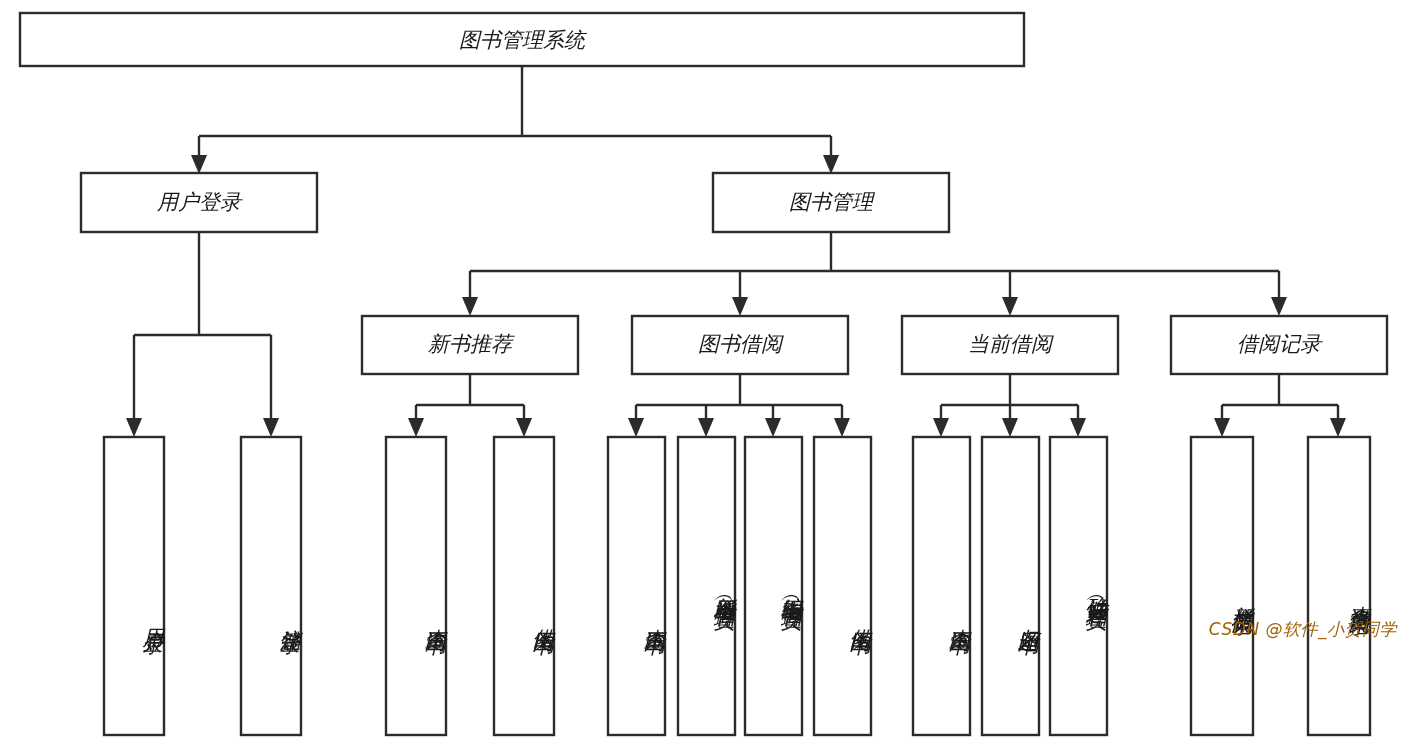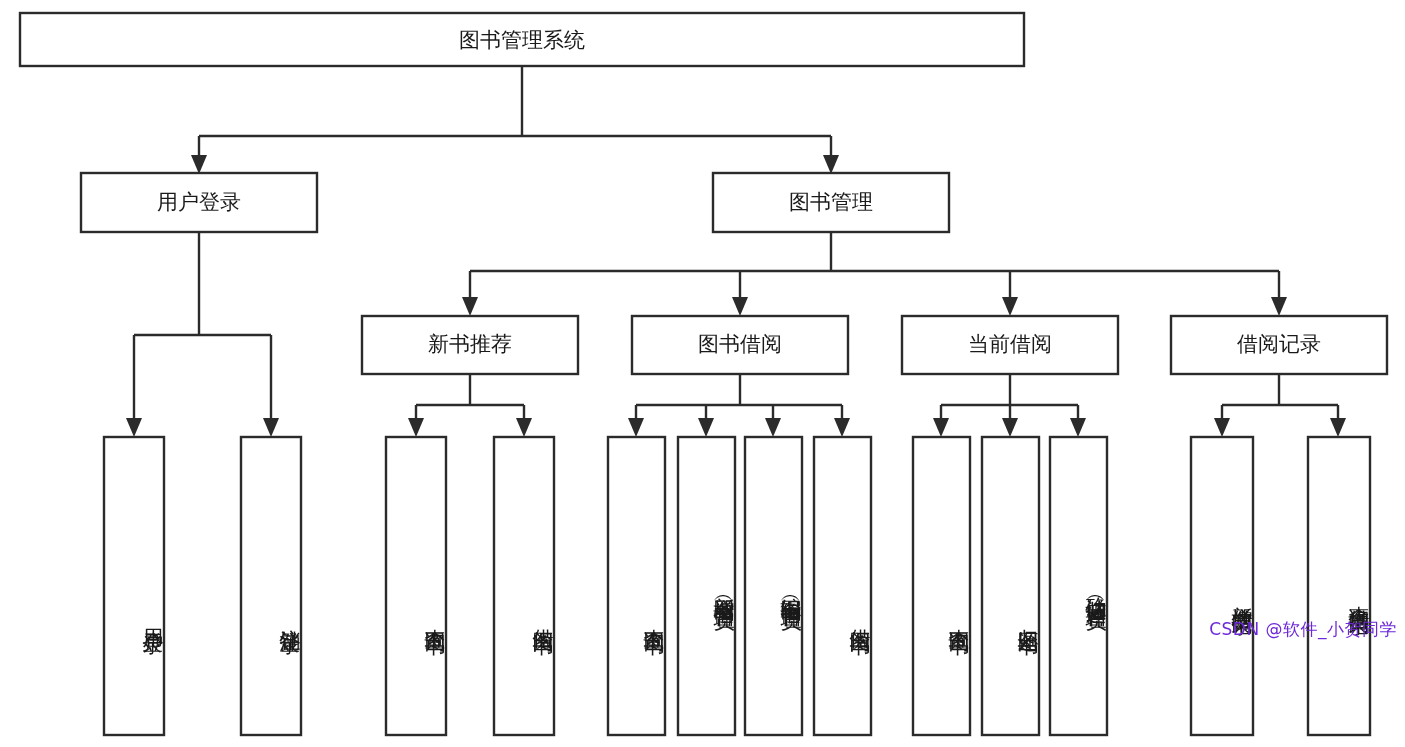--- a/index.html
+++ b/index.html
@@ -11,20 +11,21 @@
     width: 1405px;
     height: 747px;
     font-family: "DejaVu Sans", "Liberation Sans", sans-serif;
     overflow: hidden;
     position: relative;
   }
   #diagram-root {
     position: relative;
     width: 1405px;
     height: 645px;
+    font-style: italic;
   }
   svg#flow {
     position: absolute;
     left: 0;
     top: 0;
     width: 1405px;
     height: 747px;
     display: block;
   }
   .node-box {
@@ -64,21 +65,21 @@
     display: flex;
     align-items: flex-start;
     justify-content: center;
   }
   .watermark {
     position: absolute;
     right: 8px;
     bottom: 4px;
     font-family: "DejaVu Sans", "Liberation Sans", sans-serif;
     font-size: 17px;
-    color: #6d28d9;
+    color: #a16207;
     letter-spacing: 0.5px;
     white-space: nowrap;
   }
 </style>
 </head>
 <body>
 
 <div id="diagram-root">
 
   <svg id="flow" viewBox="0 0 1405 747">

